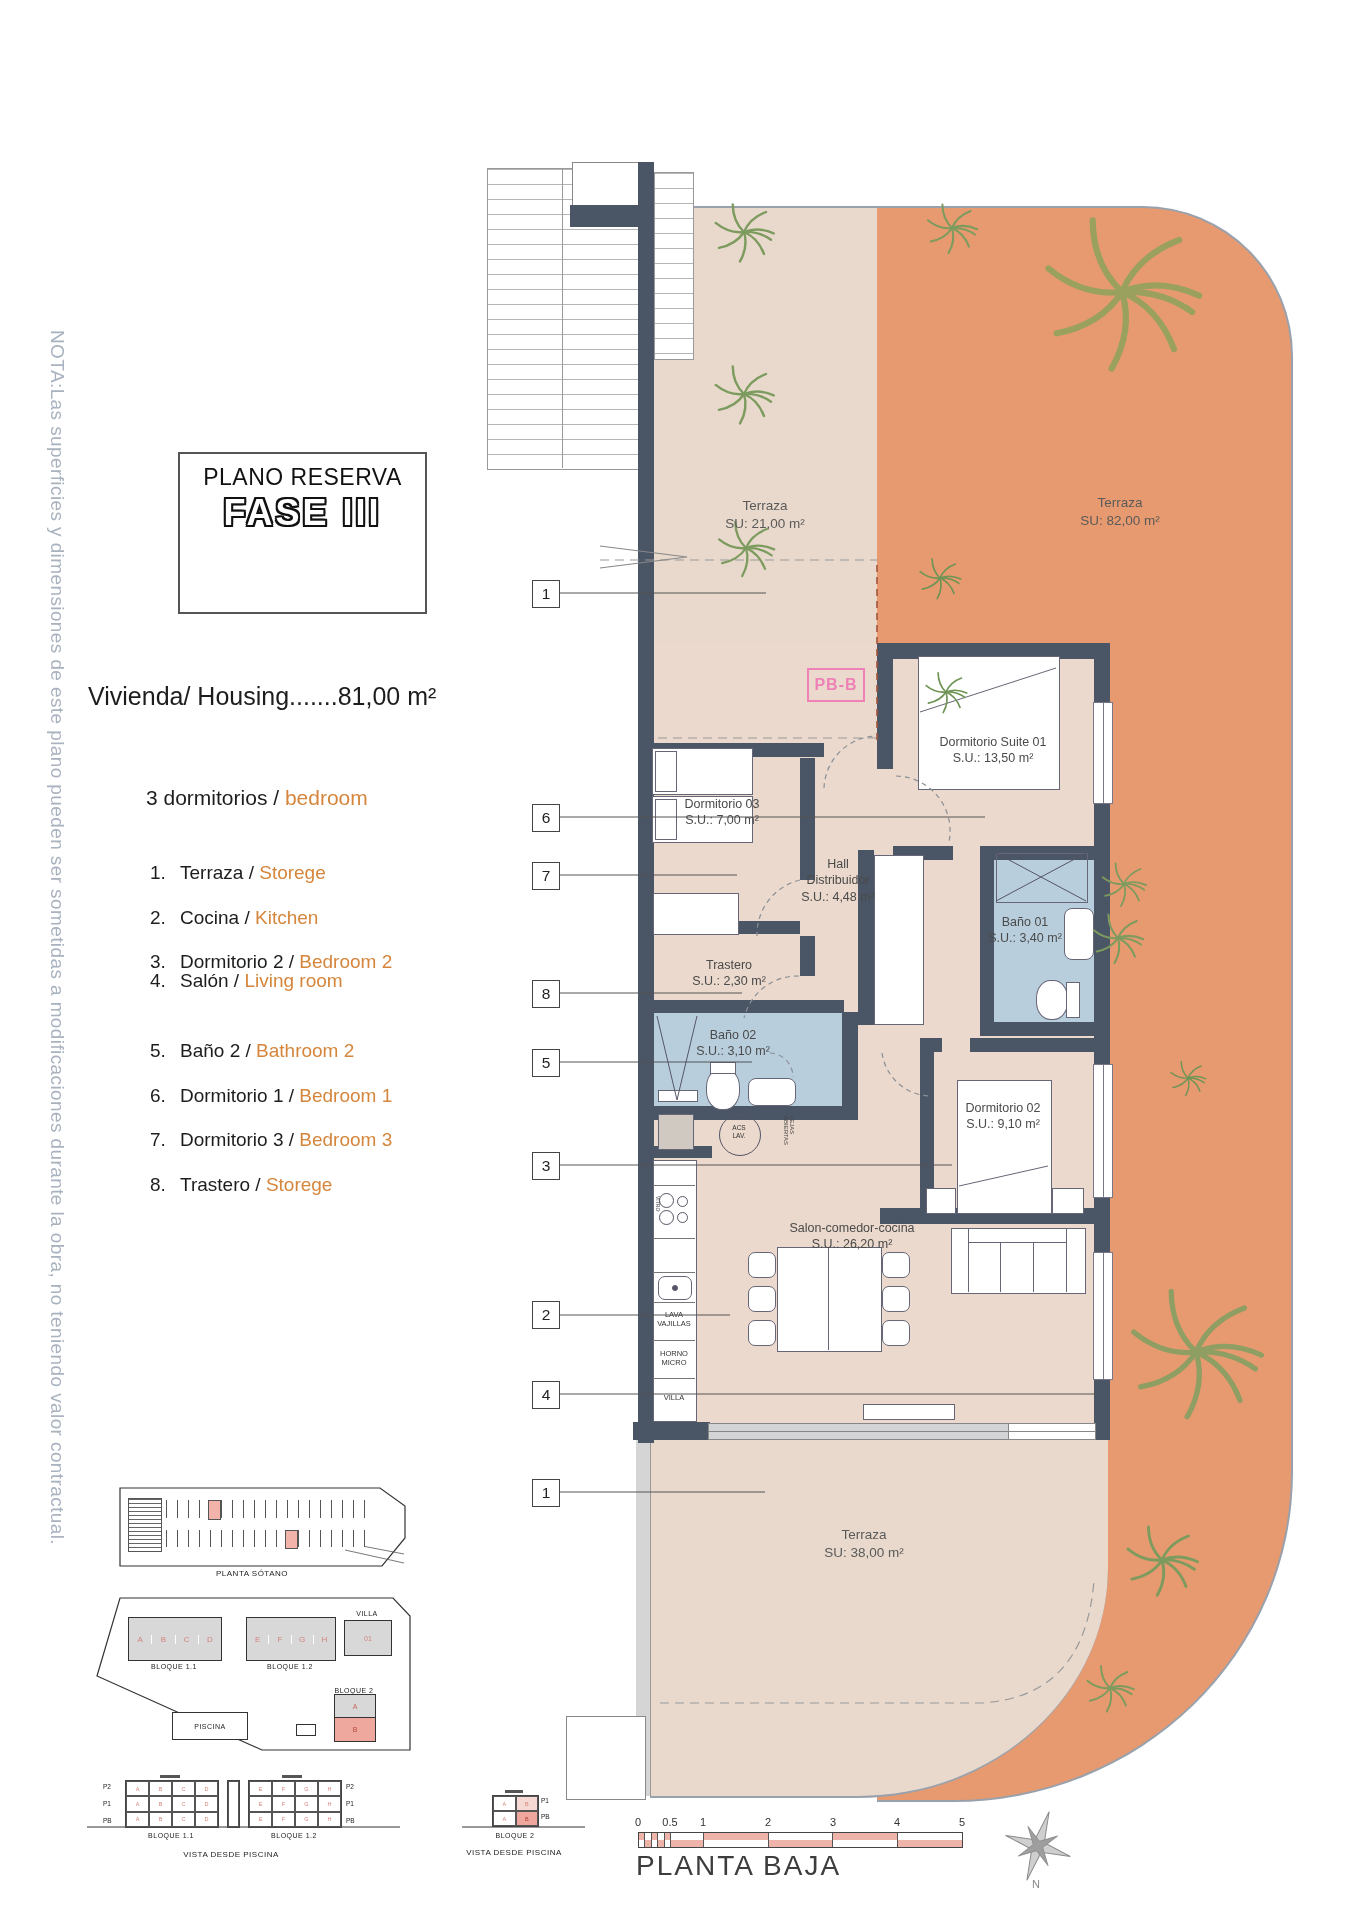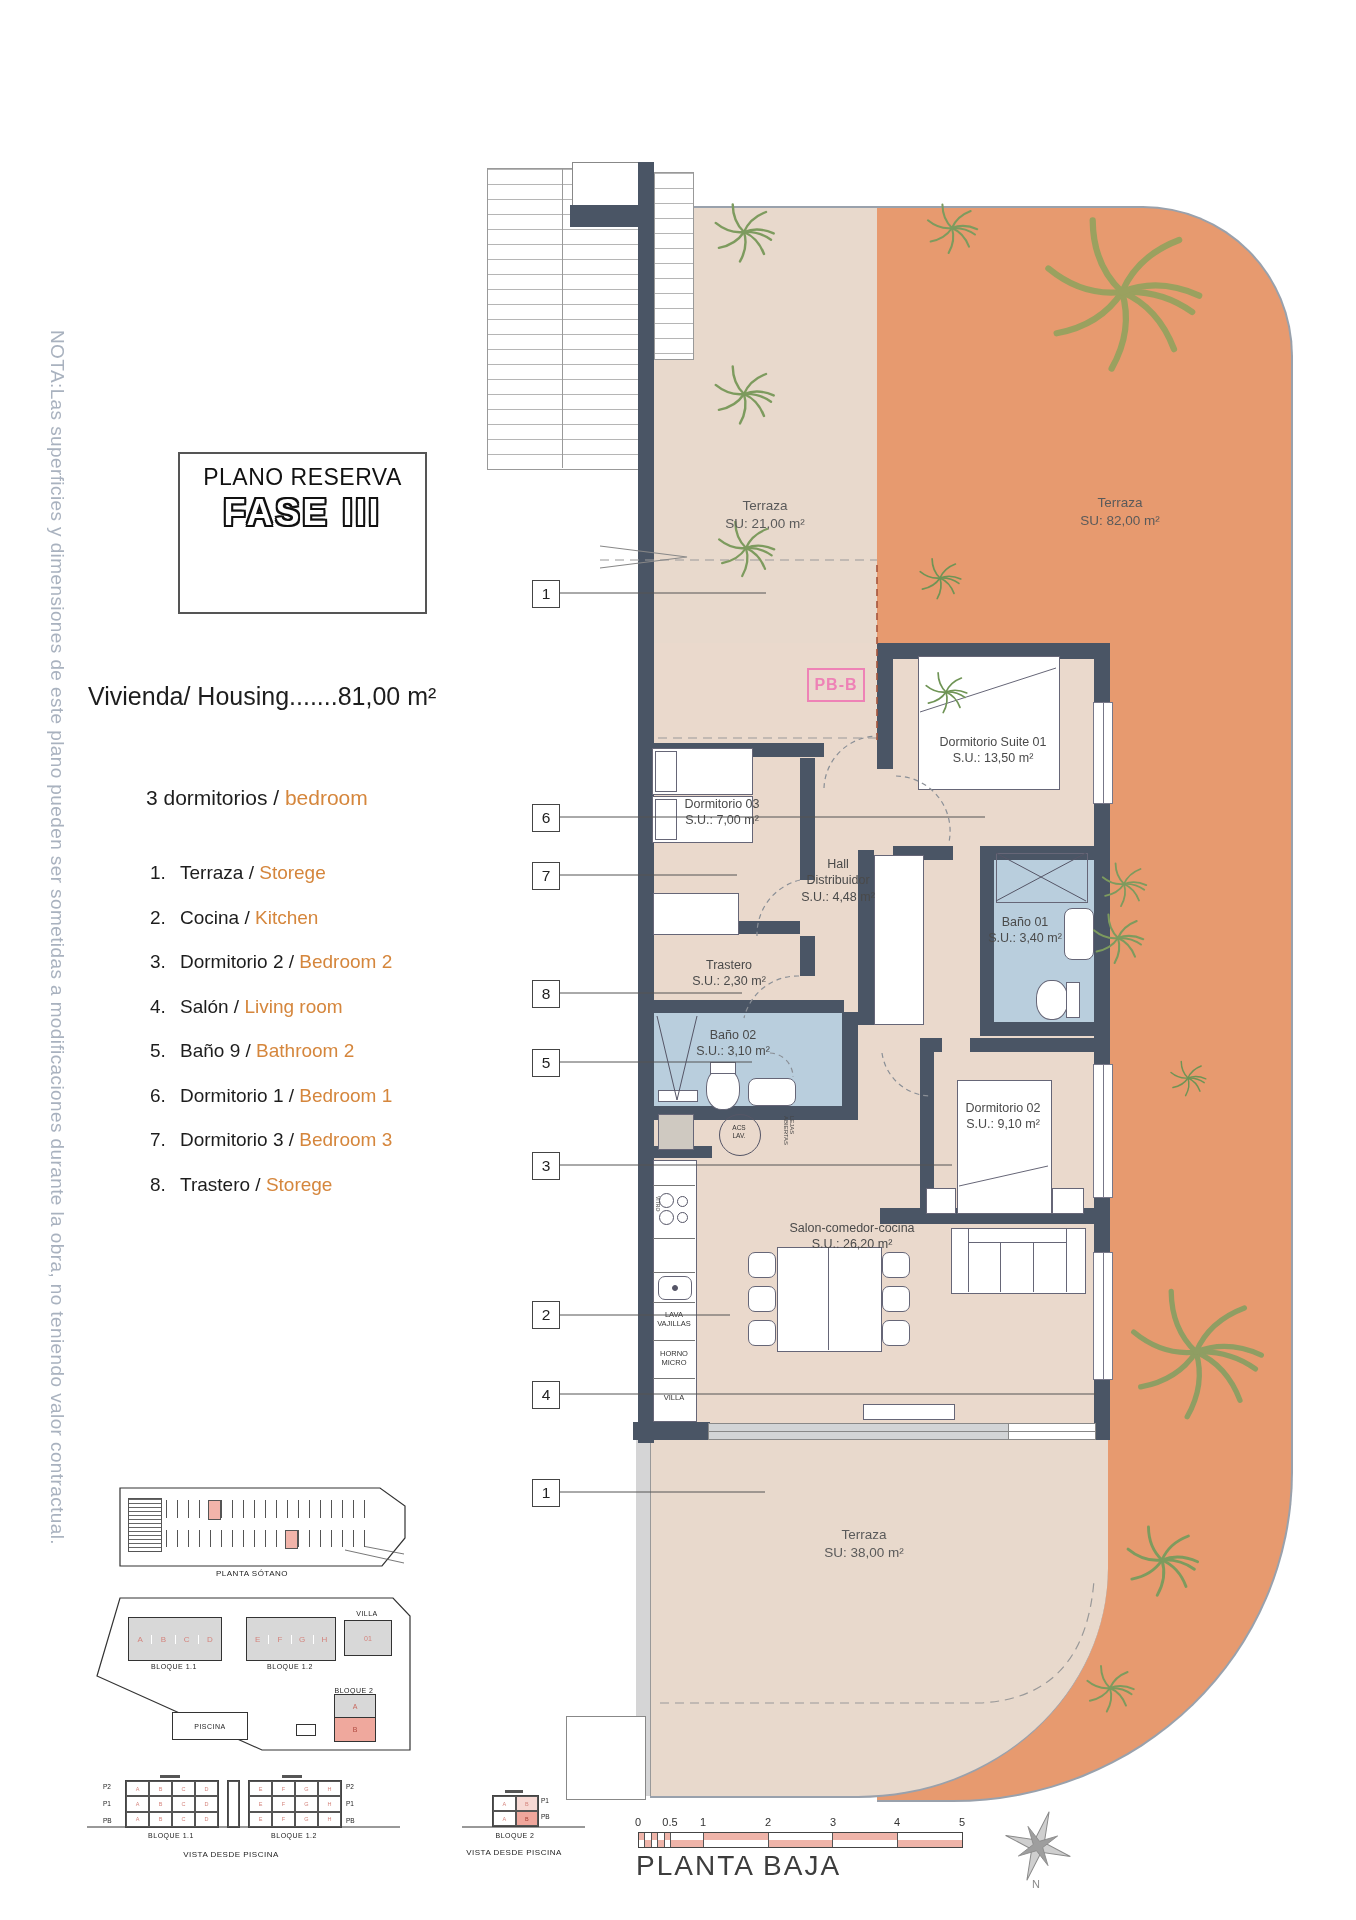--- a/index.html
+++ b/index.html
@@ -125,22 +125,22 @@
   <div class="summary">
     <div>Vivienda/ Housing.......81,00 m²</div>
   </div>
   <div class="bedrooms">
     <span>3 dormitorios / </span><span class="accent">bedroom</span>
   </div>
 
   <div class="legend-item" style="top:862px"><span class="n">1.</span><span>Terraza / </span><span class="accent">Storege</span></div>
   <div class="legend-item" style="top:907px"><span class="n">2.</span><span>Cocina / </span><span class="accent">Kitchen</span></div>
   <div class="legend-item" style="top:951px"><span class="n">3.</span><span>Dormitorio 2 / </span><span class="accent">Bedroom 2</span></div>
-  <div class="legend-item" style="top:996px"><span class="n">4.</span><span>Salón / </span><span class="accent">Living room</span></div>
-  <div class="legend-item" style="top:1040px"><span class="n">5.</span><span>Baño 9 / </span><span class="accent">Bathroom 2</span></div>
+  <div class="legend-item" style="top:970px"><span class="n">4.</span><span>Salón / </span><span class="accent">Living room</span></div>
+  <div class="legend-item" style="top:1040px"><span class="n">5.</span><span>Baño 2 / </span><span class="accent">Bathroom 2</span></div>
   <div class="legend-item" style="top:1085px"><span class="n">6.</span><span>Dormitorio 1 / </span><span class="accent">Bedroom 1</span></div>
   <div class="legend-item" style="top:1129px"><span class="n">7.</span><span>Dormitorio 3 / </span><span class="accent">Bedroom 3</span></div>
   <div class="legend-item" style="top:1174px"><span class="n">8.</span><span>Trastero / </span><span class="accent">Storege</span></div>
 
   <div class="orange"></div>
   <div class="terr-top"></div>
   <div class="terr-bottom"></div>
   <div class="abs" style="left:636px;top:1440px;width:14px;height:356px;background:#d5d5d6;border-right:1px solid #999;z-index:3;"></div>
   <div class="building"></div>
 

